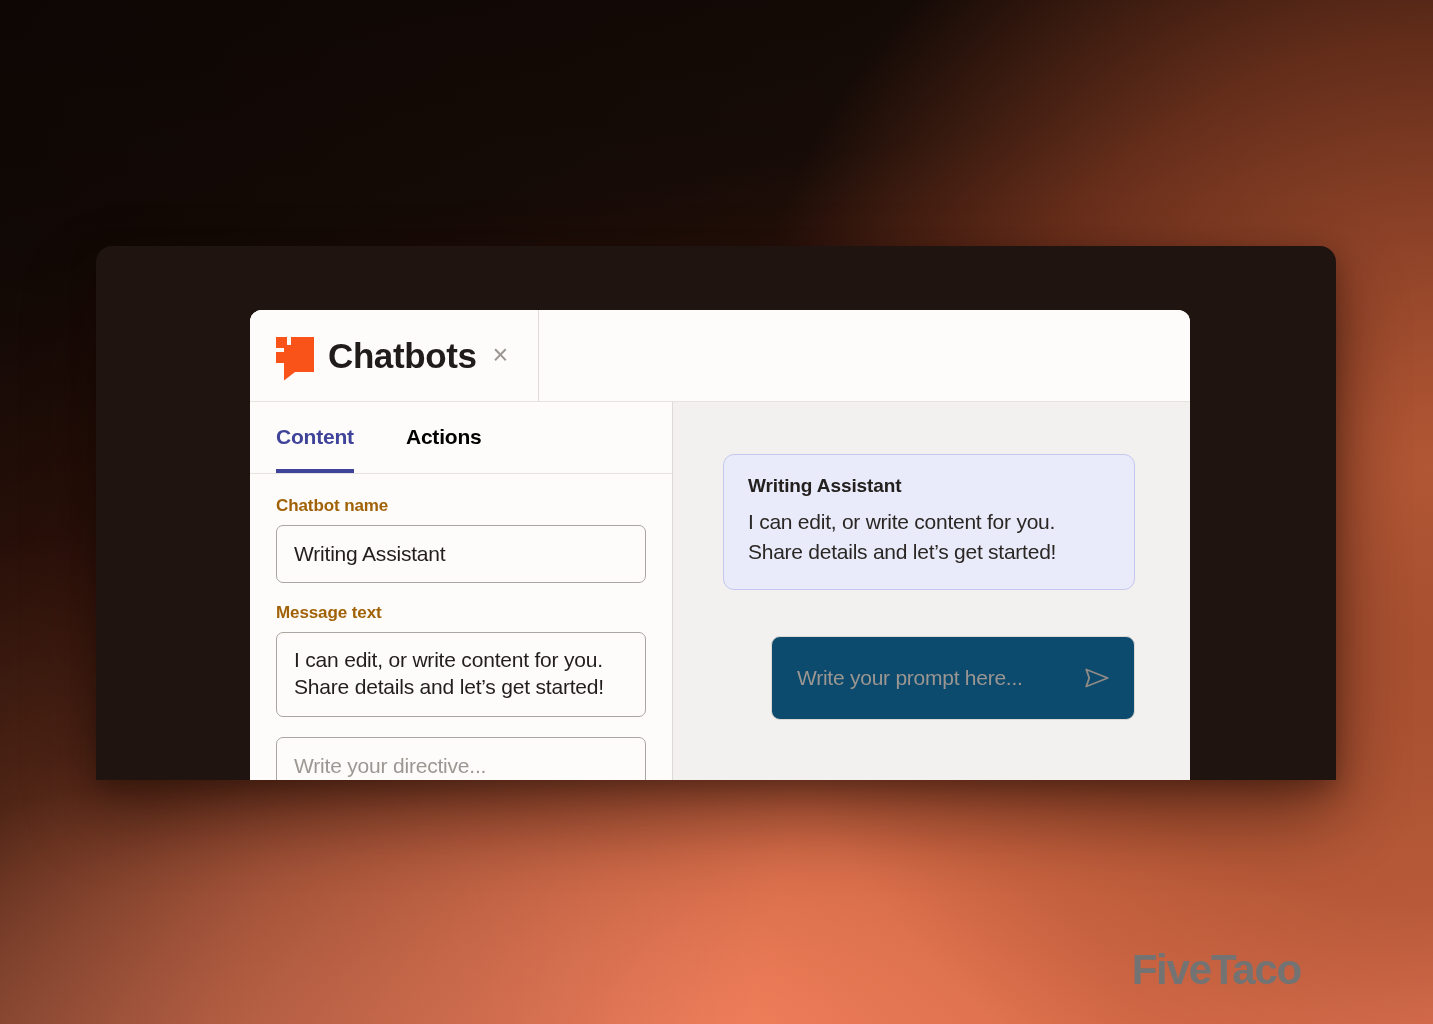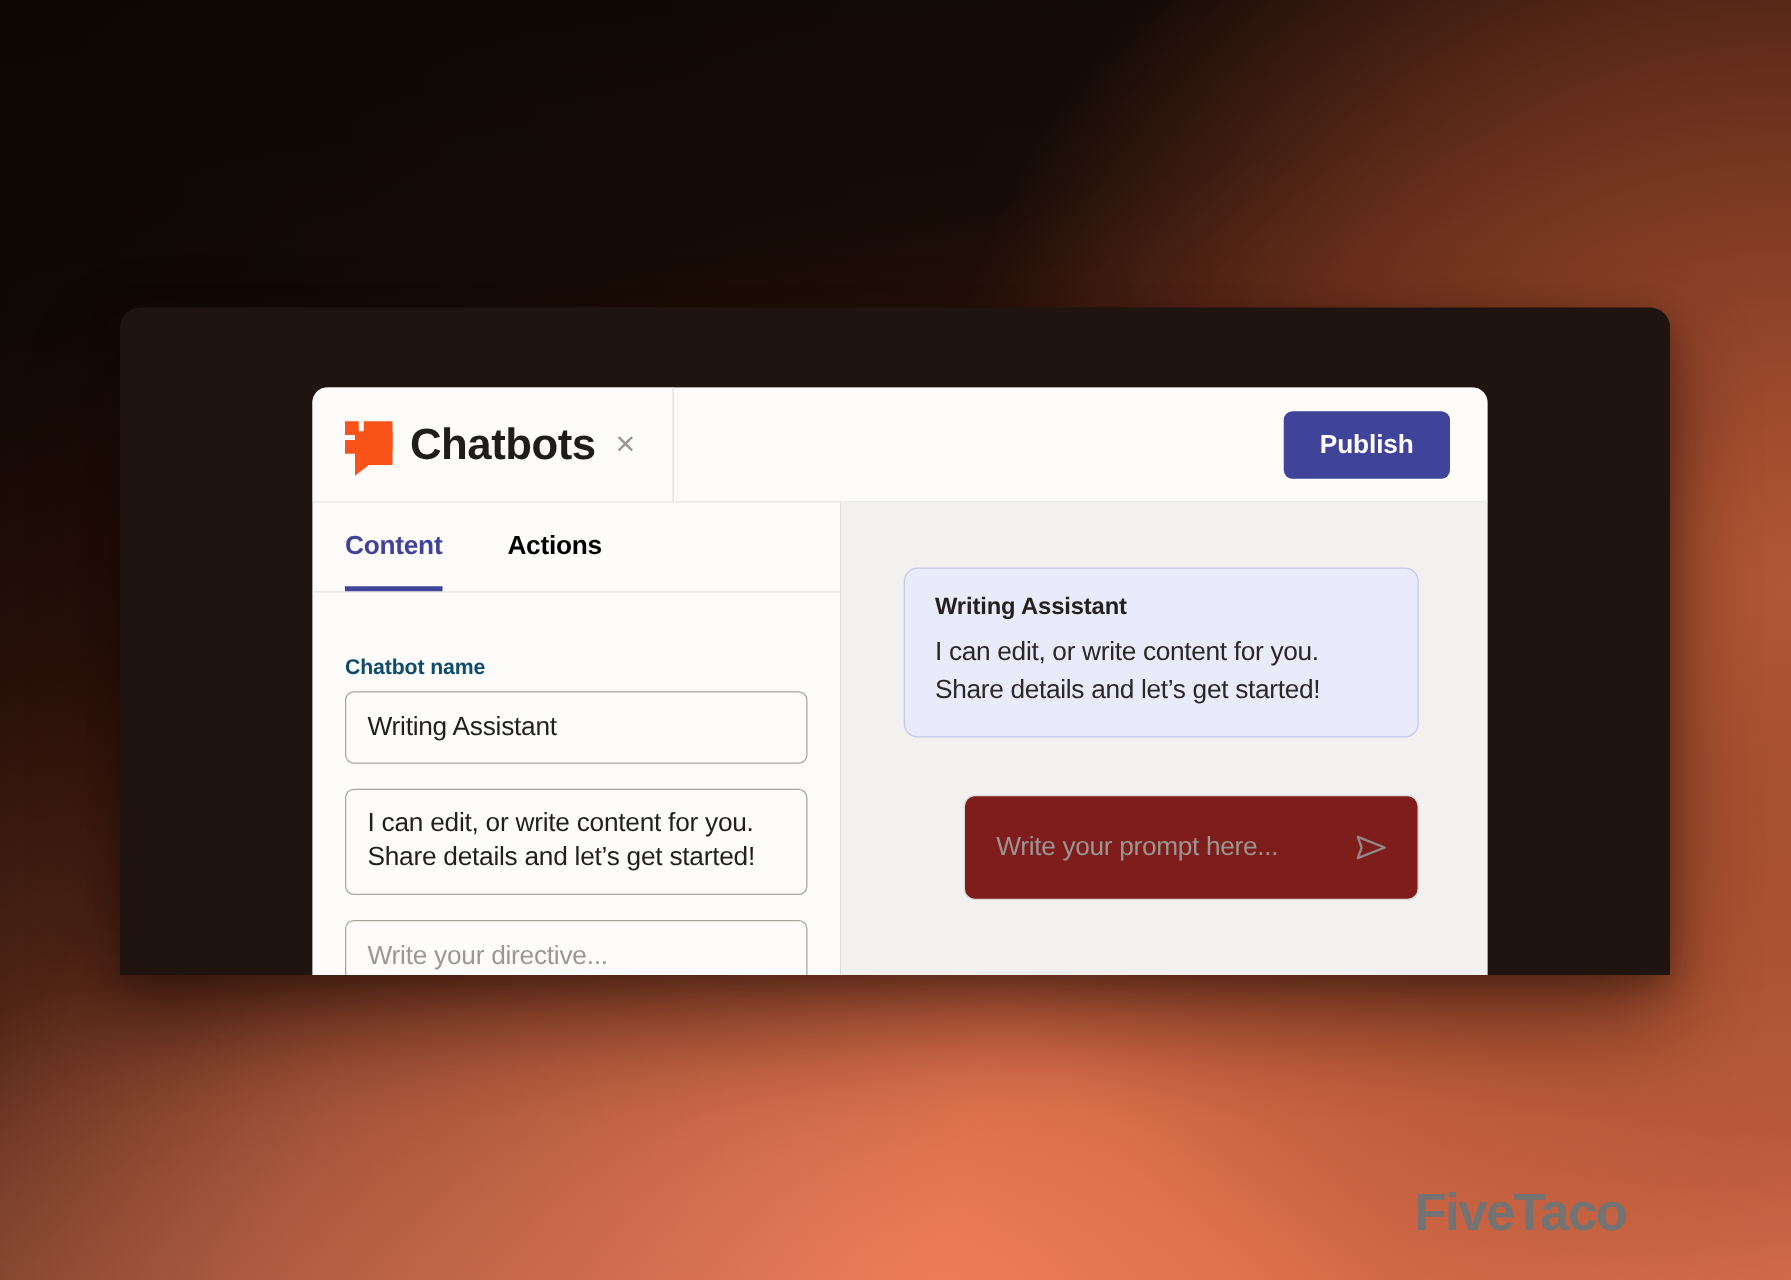--- a/index.html
+++ b/index.html
@@ -167,24 +167,23 @@
   }
   #fields {
     padding: 22px 26px 0 26px;
     flex: 1;
     min-height: 0;
     overflow: hidden;
   }
   .field-label {
     font-size: 17px;
     font-weight: 700;
-    color: #0c4a6e;
+    color: #a16207;
     margin-bottom: 9px;
     letter-spacing: -0.1px;
-    margin-top: 28px;
   }
   .field-box {
     border: 1px solid #aaa5a0;
     border-radius: 7px;
     background: #fdfcfa;
     padding: 14px 17px;
     font-size: 21px;
     color: #211e1c;
     line-height: 1.32;
     margin-bottom: 20px;
@@ -223,21 +222,21 @@
     white-space: pre-line;
   }
   #prompt-row {
     margin-top: 46px;
     margin-left: 48px;
     max-width: 364px;
   }
   #prompt-box {
     border: 1px solid #dcd9d4;
     border-radius: 9px;
-    background: #7f1d1d;
+    background: #0c4a6e;
     height: 84px;
     display: flex;
     align-items: center;
     padding: 0 22px 0 25px;
     gap: 10px;
     cursor: text;
   }
   #prompt-placeholder {
     flex: 1;
     font-size: 21px;
@@ -276,40 +275,40 @@
             <i class="lg-c"></i>
             <i class="lg-d"></i>
             <i class="lg-tail"></i>
         </span>
         <span id="app-tab-title">Chatbots</span>
         <span id="tab-close">×</span>
       </div>
 
       <div id="titlebar-spacer"></div>
 
-      <button id="publish-button">Publish</button>
     </div>
 
     <div id="window-body">
 
       <div id="editor-pane">
 
         <div id="tabs">
           <div class="tab active">Content</div>
           <div class="tab">Actions</div>
         </div>
 
         <div id="fields">
 
           <div>
             <div class="field-label">Chatbot name</div>
             <div class="field-box">Writing Assistant</div>
           </div>
 
           <div>
+            <div class="field-label">Message text</div>
             <div class="field-box tall" style="white-space:pre-line">I can edit, or write content for you.
 Share details and let’s get started!</div>
           </div>
 
           <div>
             <div class="field-box placeholder">Write your directive...</div>
           </div>
 
         </div>
       </div>

